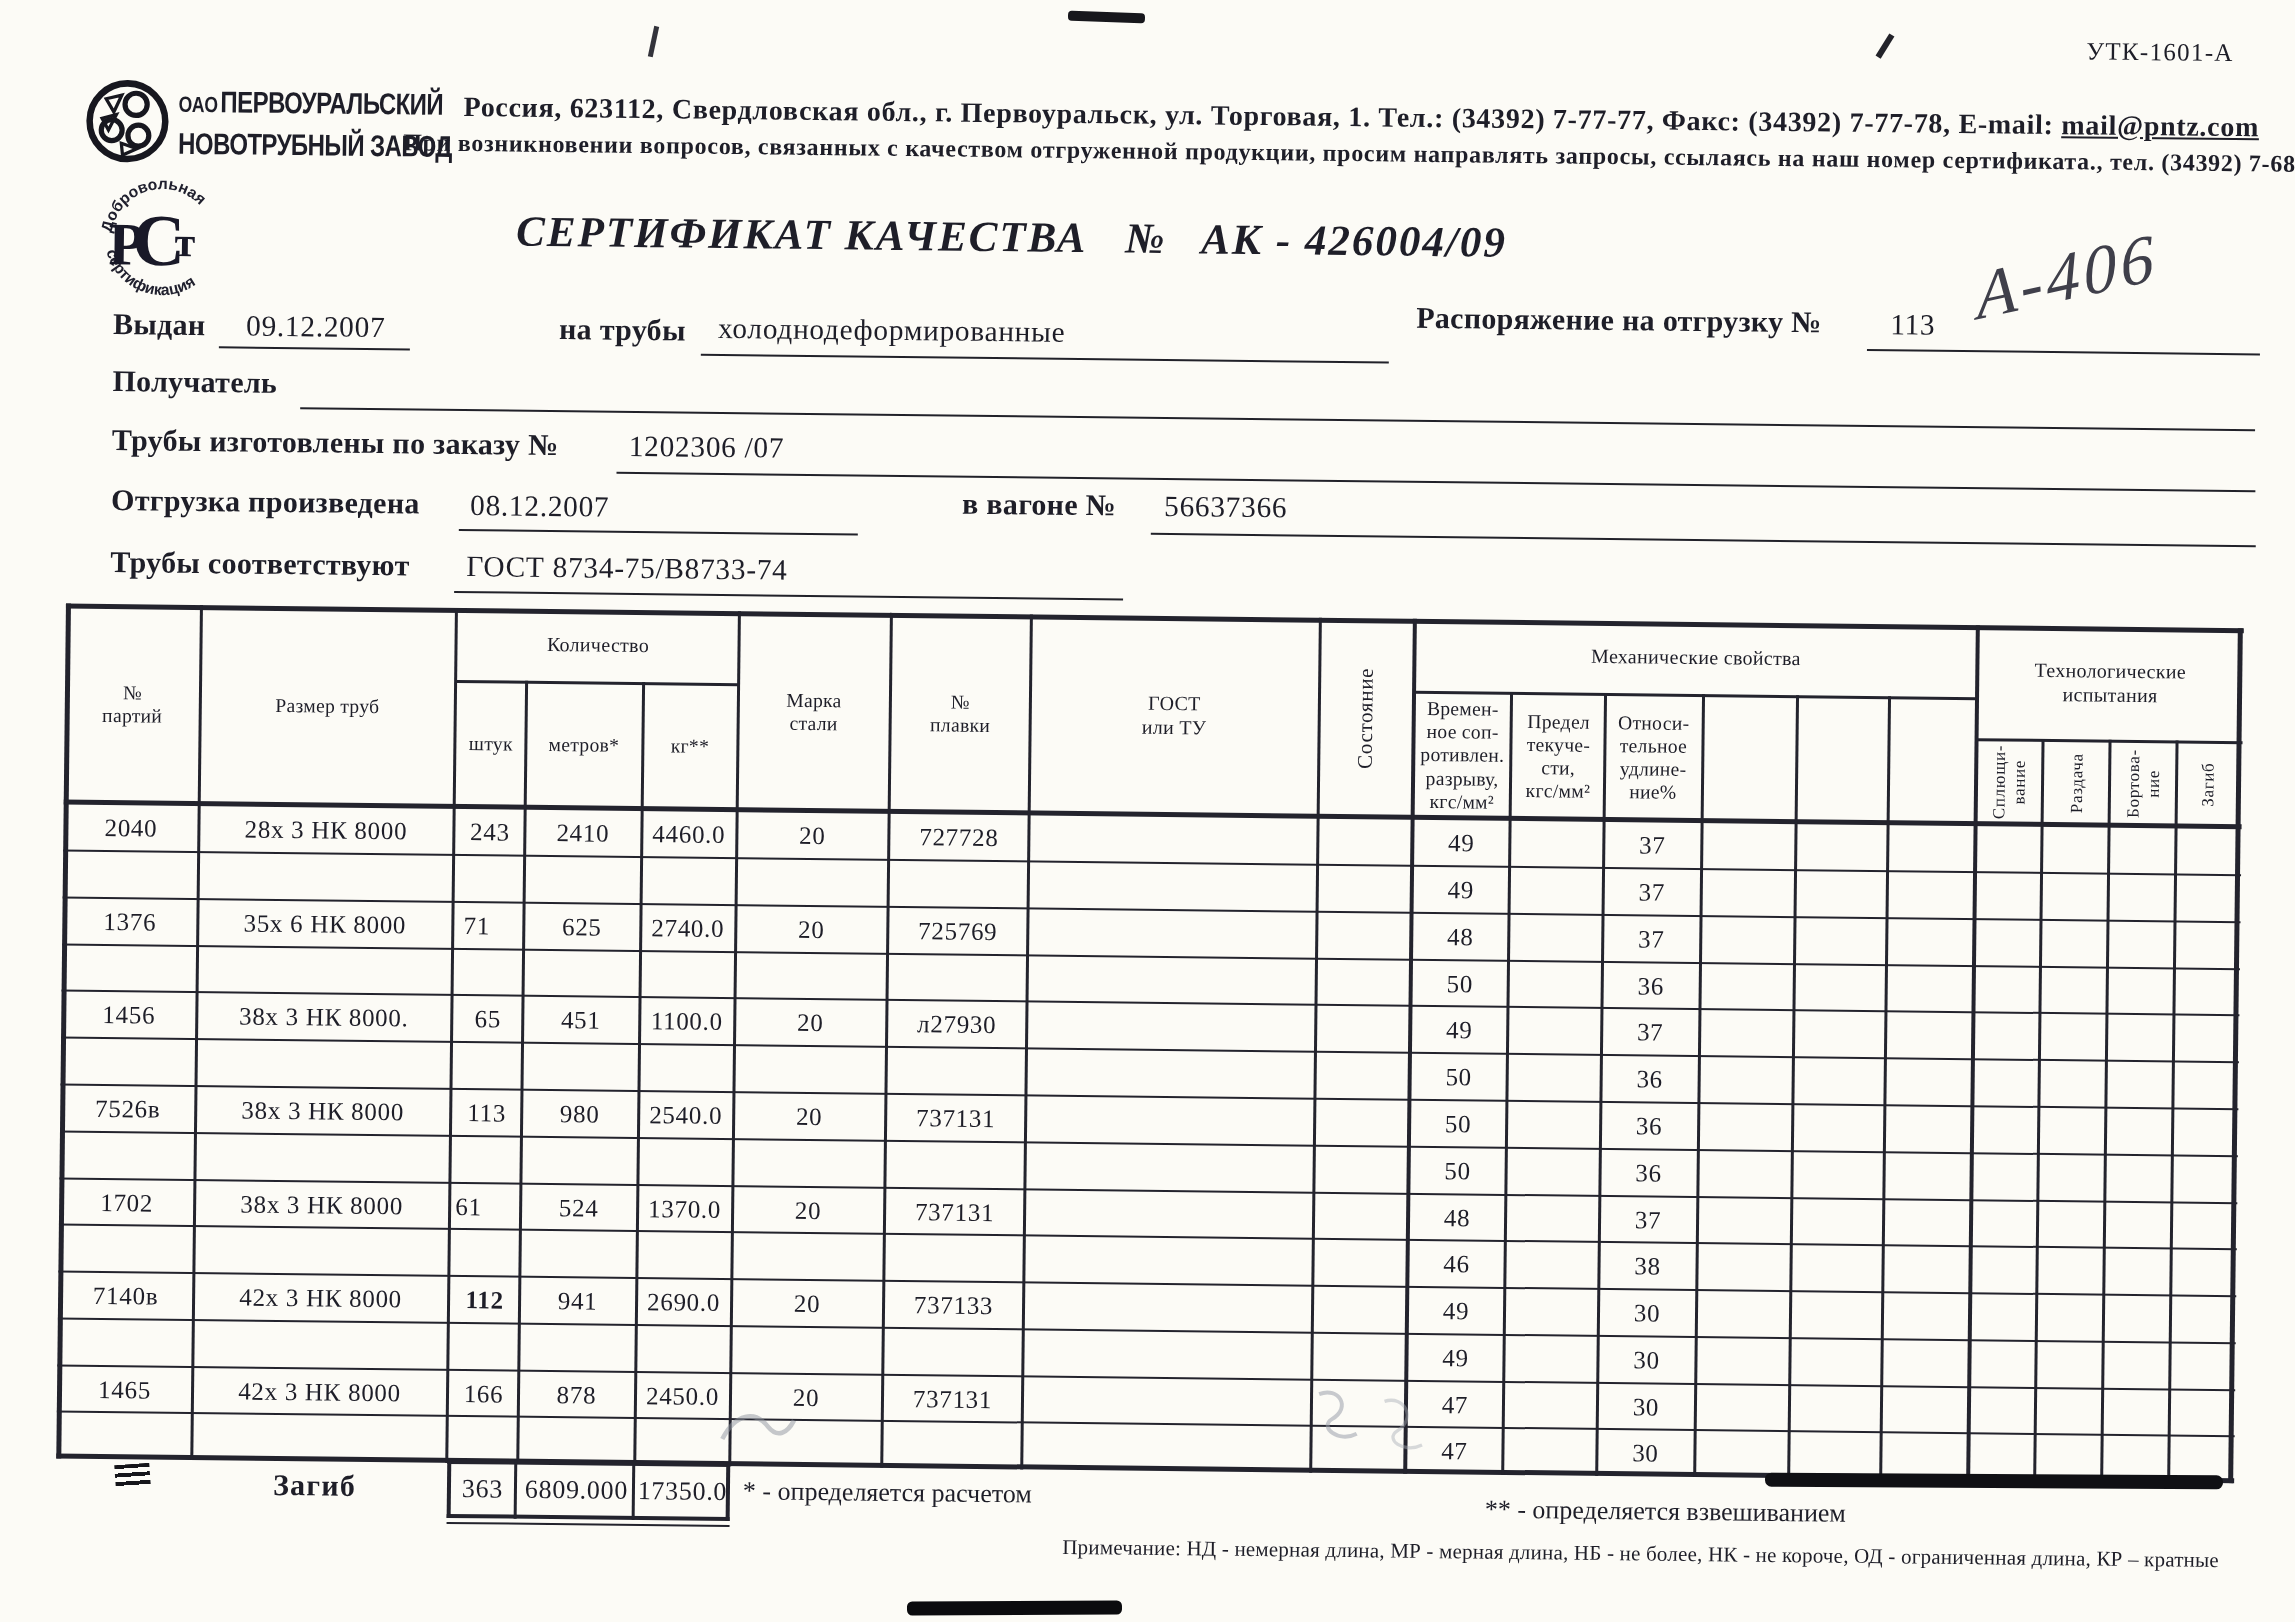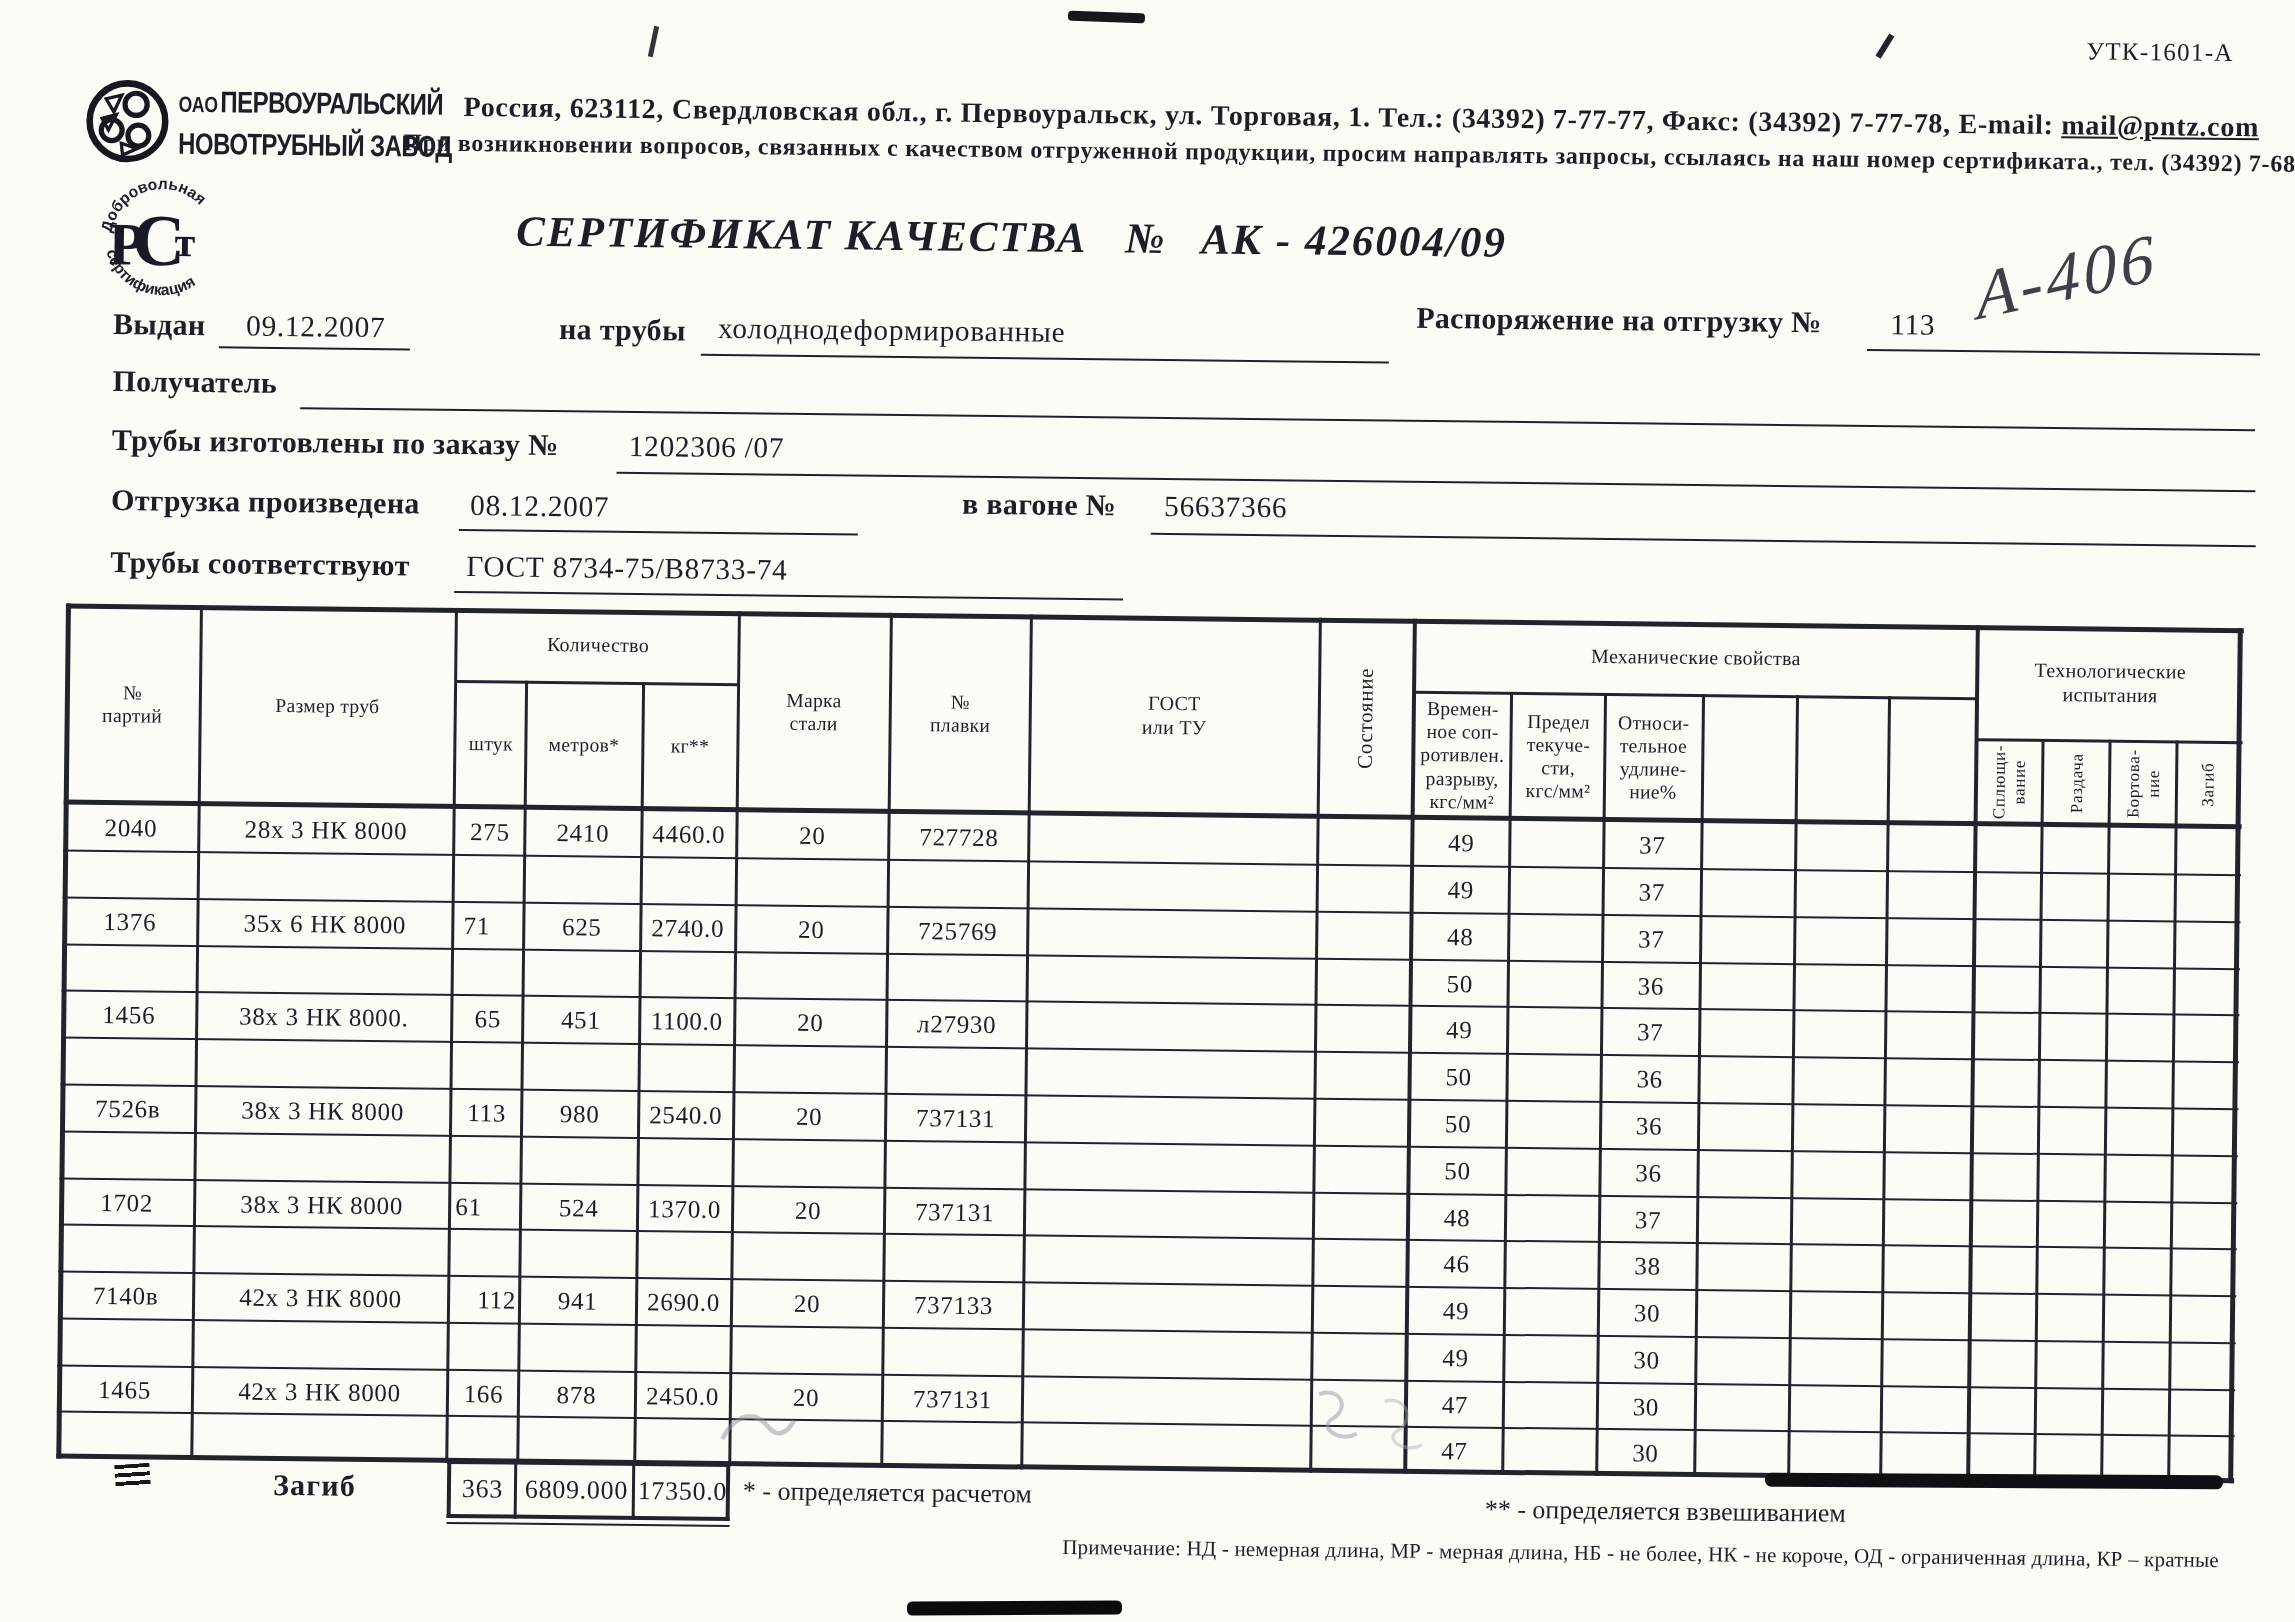--- a/index.html
+++ b/index.html
@@ -210,21 +210,21 @@
         </div>
         <div class="cell" style="left: 2046px; top: 113px; width: 67px; height: 88px;">
           <div class="vtx">Бортова-
 ние</div>
         </div>
         <div class="cell" style="left: 2112px; top: 113px; width: 65px; height: 88px;">
           <div class="vtx">Загиб</div>
         </div>
         <div class="cell" style="left: 0px; top: 200px; width: 135px; height: 47px;">2040</div>
         <div class="cell" style="left: 135px; top: 200px; width: 255px; height: 47px;">28х 3 НК 8000</div>
-        <div class="cell" style="left: 391px; top: 200px; width: 71px; height: 47px;">275</div>
+        <div class="cell" style="left: 391px; top: 200px; width: 71px; height: 47px;">243</div>
         <div class="cell" style="left: 461px; top: 200px; width: 117px; height: 47px;">2410</div>
         <div class="cell" style="left: 578px; top: 200px; width: 95px; height: 47px;">4460.0</div>
         <div class="cell" style="left: 673px; top: 200px; width: 152px; height: 47px;">20</div>
         <div class="cell" style="left: 826px; top: 200px; width: 139px; height: 47px;">727728</div>
         <div class="cell" style="left: 0px; top: 294px; width: 135px; height: 47px;">1376</div>
         <div class="cell" style="left: 135px; top: 294px; width: 255px; height: 47px;">35х 6 НК 8000</div>
         <div class="cell" style="left: 391px; top: 294px; width: 47px; height: 47px; border-radius: 20px;">71</div>
         <div class="cell" style="left: 461px; top: 294px; width: 117px; height: 47px;">625</div>
         <div class="cell" style="left: 578px; top: 294px; width: 95px; height: 47px;">2740.0</div>
         <div class="cell" style="left: 673px; top: 294px; width: 152px; height: 47px;">20</div>
@@ -245,21 +245,21 @@
         <div class="cell" style="left: 826px; top: 481px; width: 139px; height: 47px;">737131</div>
         <div class="cell" style="left: 0px; top: 575px; width: 135px; height: 47px;">1702</div>
         <div class="cell" style="left: 135px; top: 575px; width: 255px; height: 47px;">38х 3 НК 8000</div>
         <div class="cell" style="left: 374px; top: 575px; width: 71px; height: 47px;">61</div>
         <div class="cell" style="left: 461px; top: 575px; width: 117px; height: 47px;">524</div>
         <div class="cell" style="left: 578px; top: 575px; width: 95px; height: 47px;">1370.0</div>
         <div class="cell" style="left: 673px; top: 575px; width: 152px; height: 47px;">20</div>
         <div class="cell" style="left: 826px; top: 575px; width: 139px; height: 47px;">737131</div>
         <div class="cell" style="left: 0px; top: 668px; width: 135px; height: 47px;">7140в</div>
         <div class="cell" style="left: 135px; top: 668px; width: 255px; height: 47px;">42х 3 НК 8000</div>
-        <div class="cell" style="left: 403px; top: 668px; width: 71px; height: 47px;">112</div>
+        <div class="cell" style="left: 391px; top: 668px; width: 71px; height: 47px; font-weight: bold;">112</div>
         <div class="cell" style="left: 461px; top: 668px; width: 117px; height: 47px;">941</div>
         <div class="cell" style="left: 578px; top: 668px; width: 95px; height: 47px;">2690.0</div>
         <div class="cell" style="left: 673px; top: 668px; width: 152px; height: 47px;">20</div>
         <div class="cell" style="left: 826px; top: 668px; width: 139px; height: 47px;">737133</div>
         <div class="cell" style="left: 0px; top: 762px; width: 135px; height: 47px;">1465</div>
         <div class="cell" style="left: 135px; top: 762px; width: 255px; height: 47px;">42х 3 НК 8000</div>
         <div class="cell" style="left: 391px; top: 762px; width: 71px; height: 47px;">166</div>
         <div class="cell" style="left: 461px; top: 762px; width: 117px; height: 47px;">878</div>
         <div class="cell" style="left: 578px; top: 762px; width: 95px; height: 47px;">2450.0</div>
         <div class="cell" style="left: 673px; top: 762px; width: 152px; height: 47px;">20</div>

